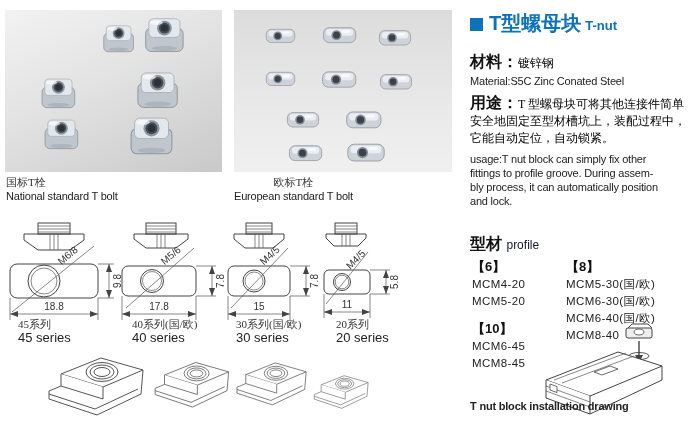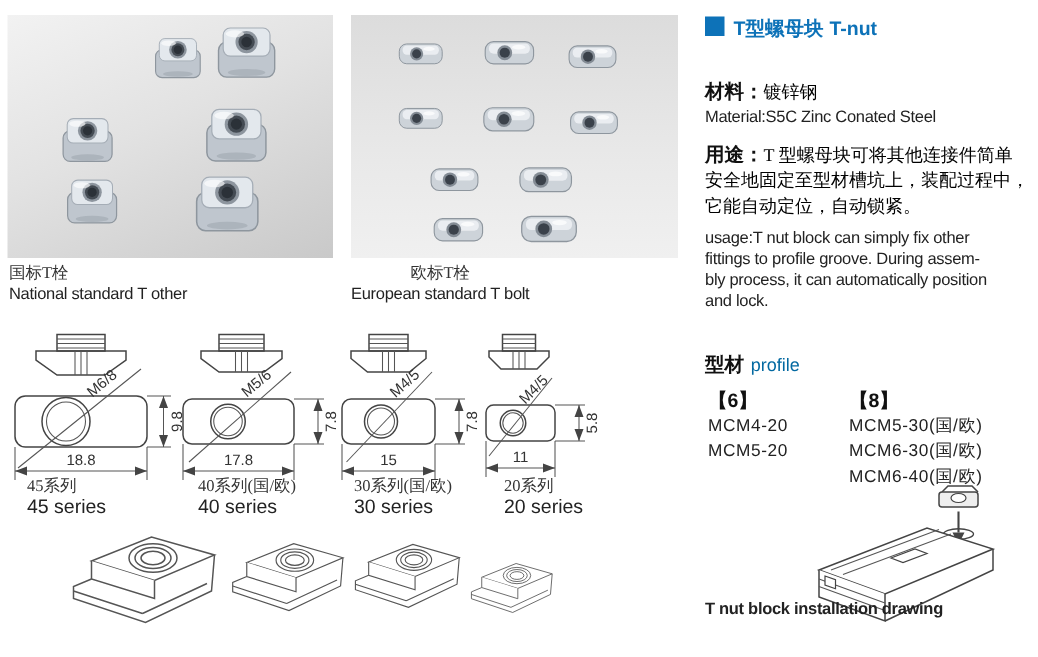--- a/index.html
+++ b/index.html
@@ -13,23 +13,23 @@
   .photo2{left:234px;top:10px;width:218px;height:162px;
           background:linear-gradient(180deg,#dcdcdc 0%,#e9e9e9 60%,#f0f0f0 100%);}
   .cap{position:absolute;line-height:14px;}
   .cap .zh{font-family:"Liberation Serif",serif;font-size:11px;color:#333;}
   .cap .en{font-size:11px;color:#222;letter-spacing:-0.2px;}
   
   .rightcol{position:absolute;left:470px;top:8px;width:222px;height:430px;}
   .titlerow{position:absolute;left:0;top:2px;white-space:nowrap;}
   .sq{display:inline-block;width:13px;height:13px;background:var(--accent,#0d72b8);
       vertical-align:-1px;margin-right:6px;}
-  .title-zh{font-size:13px;font-weight:bold;color:var(--accent,#0d72b8);}
+  .title-zh{font-size:20px;font-weight:bold;color:var(--accent,#0d72b8);}
   .title-en{font-size:13px;font-weight:bold;color:var(--accent,#0d72b8);margin-left:4px;}
-  .lbl-bold{font-weight:bold;font-size:13px;color:#111;}
+  .lbl-bold{font-weight:bold;font-size:16px;color:#111;}
   .kai{font-family:"Liberation Serif",serif;font-size:12px;color:#000000;}
   .en-line{font-size:11px;color:#222;letter-spacing:-0.2px;}
   .usage-zh{line-height:17px;}
   .usage-en{line-height:14px;}
   .grp-head{font-weight:bold;font-size:13px;color:#111;}
   .part{font-size:11.5px;color:#222;letter-spacing:.4px;line-height:17px;}
   
   svg text{font-family:"Liberation Sans",sans-serif;font-size:10px;fill:#333;}
   svg .ln{stroke:#444;stroke-width:1;fill:none;}
   svg .thin{stroke:#555;stroke-width:.7;fill:none;}
@@ -93,21 +93,21 @@
       <use href="#euronut" transform="translate(144,61) scale(0.6)"></use>
       <use href="#euronut" transform="translate(51,99) scale(0.6)"></use>
       <use href="#euronut" transform="translate(110,98) scale(0.66)"></use>
       <use href="#euronut" transform="translate(53,132) scale(0.62)"></use>
       <use href="#euronut" transform="translate(111,130) scale(0.7)"></use>
     </svg>
   </div>
 
   <div class="cap" style="left:6px;top:175px;">
     <div class="zh">国标T栓</div>
-    <div class="en">National standard T other</div>
+    <div class="en">National standard T bolt</div>
   </div>
   <div class="cap" style="left:234px;top:175px;text-align:center;">
     <div class="zh">欧标T栓</div>
     <div class="en">European standard T bolt</div>
   </div>
 
   <svg class="abs" style="left:8px;top:220px;" width="118" height="106">
     <rect class="ln" x="30" y="3" width="32" height="11"></rect>
     <path class="thin" d="M30,6 H62 M30,9 H62 M30,12 H62"></path>
     <path class="ln" d="M16,14 H76 V20 L62,30 H30 L16,20 Z"></path>
@@ -236,36 +236,42 @@
 
     <div class="abs usage-en" style="left:0;top:144px;width:224px;">
       <div class="en-line">usage:T nut block can simply fix other</div>
       <div class="en-line">fittings to profile groove. During assem-</div>
       <div class="en-line">bly process, it can automatically position</div>
       <div class="en-line">and lock.</div>
     </div>
 
     <div class="abs" style="left:0;top:226px;">
       <span class="lbl-bold">型材</span>
-      <span style="font-size:12px;color:#0369a1;text-align:center;">profile</span>
+      <span style="font-size:12px;color:#0f172a;text-align:center;">profile</span>
     </div>
 
     <div class="abs" style="left:2px;top:250px;">
       <div class="grp-head">【6】</div>
       <div class="part">MCM4-20</div>
       <div class="part">MCM5-20</div>
     </div>
 
     <div class="abs" style="left:96px;top:250px;">
       <div class="grp-head">【8】</div>
       <div class="part">MCM5-30(国/欧)</div>
       <div class="part">MCM6-30(国/欧)</div>
       <div class="part">MCM6-40(国/欧)</div>
-    </div>
-
+      <div class="part">MCM8-40</div>
+    </div>
+
+    <div class="abs" style="left:2px;top:312px;">
+      <div class="grp-head">【10】</div>
+      <div class="part">MCM6-45</div>
+      <div class="part">MCM8-45</div>
+    </div>
 
     <svg class="abs" style="left:68px;top:314px;" width="152" height="100">
       <g transform="translate(88,2)">
         <path d="M2,4 L6,0 H22 L26,4" fill="none" stroke="#444" stroke-width="1"></path>
         <rect x="0" y="4" width="26" height="10" rx="2" fill="#eee" stroke="#444" stroke-width="1"></rect>
         <ellipse cx="13" cy="8" rx="5" ry="3" fill="#fff" stroke="#444" stroke-width="0.8"></ellipse>
       </g>
       <path d="M101,19 V33" stroke="#444" stroke-width="1.4" fill="none"></path>
       <path d="M101,41 l-4,-8 h8 z" fill="#444"></path>
       <ellipse cx="101" cy="34" rx="10" ry="3.5" fill="none" stroke="#444" stroke-width="0.9"></ellipse>

